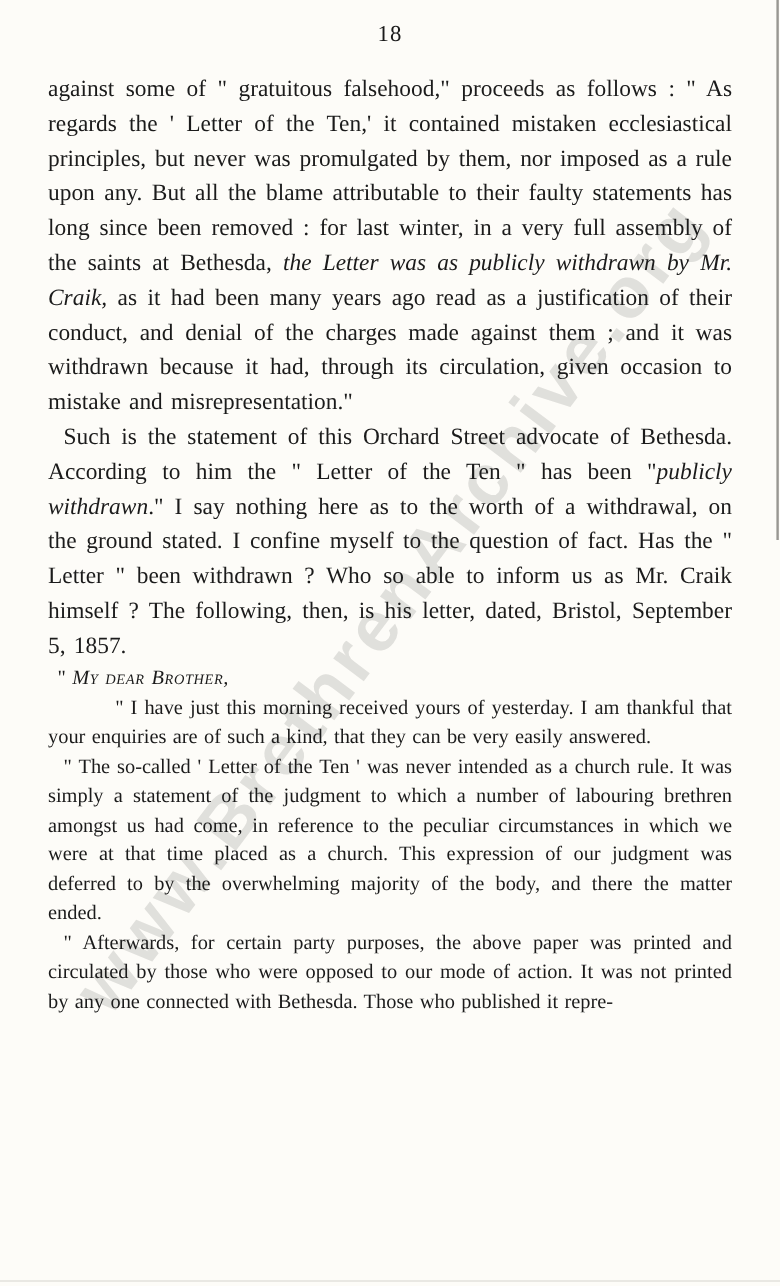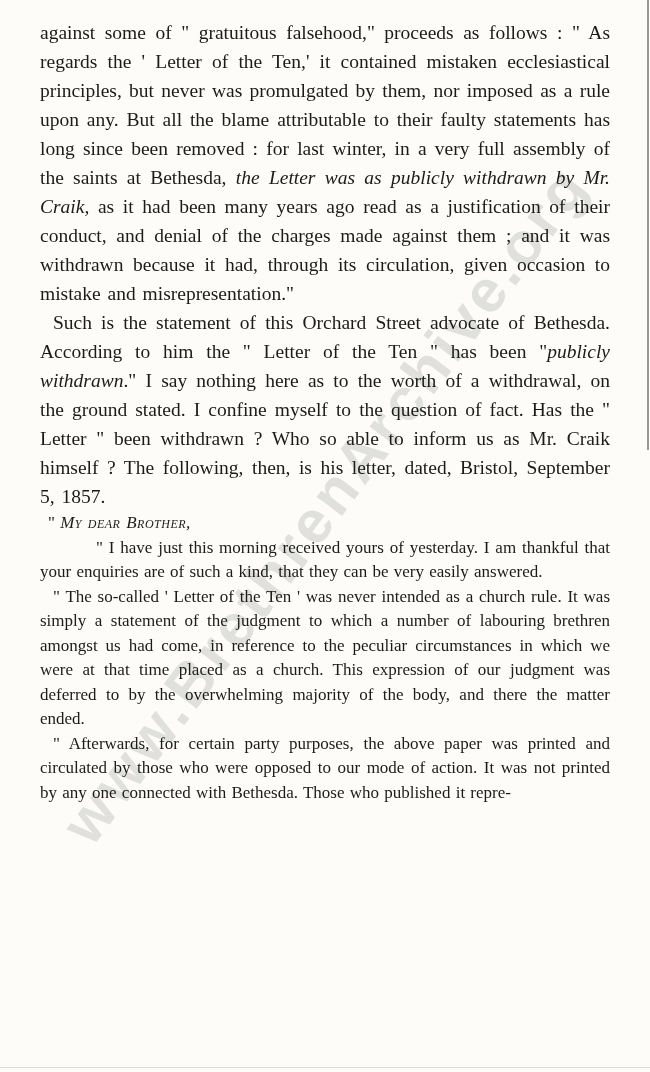--- a/index.html
+++ b/index.html
@@ -66,20 +66,21 @@
   .salutation{text-indent:8px;}
   .letter-start{margin-top:10px;}
   .it{font-style:italic;}
   .sc{font-variant:small-caps;letter-spacing:0.5px;font-style:italic;}
 </style>
 </head>
 <body>
 
 <div class="page">
   <div class="watermark">www.BrethrenArchive.org</div>
+  <div class="page-number">18</div>
   <div class="text-block">
       <p class="p-body"><span>against some of " gratuitous falsehood," proceeds as follows : " As regards the ' Letter of the Ten,' it contained mistaken ecclesiastical principles, but never was promulgated by them, nor imposed as a rule upon any.  But all the blame attributable to their faulty statements has long since been removed : for last winter, in a very full assembly of the saints at Bethesda, </span><span class="it">the Letter was as publicly withdrawn by Mr. Craik,</span><span> as it had been many years ago read as a justification of their conduct, and denial of the charges made against them ; and it was withdrawn because it had, through its circulation, given occasion to mistake and misrepresentation."</span></p>
       <p class="p-body ind"><span>Such is the statement of this Orchard Street advocate of Bethesda.  According to him the " Letter of the Ten " has been "</span><span class="it">publicly withdrawn</span><span>."  I say nothing here as to the worth of a withdrawal, on the ground stated.  I confine myself to the question of fact. Has the " Letter " been withdrawn ?  Who so able to inform us as Mr. Craik himself ?  The following, then, is his letter, dated, Bristol, September 5, 1857.</span></p>
       <p class="p-letter salutation letter-start"><span>" </span><span class="sc">My dear Brother,</span></p>
       <p class="p-letter deep"><span>" I have just this morning received yours of yesterday.  I am thankful that your enquiries are of such a kind, that they can be very easily answered.</span></p>
       <p class="p-letter ind"><span>" The so-called ' Letter of the Ten ' was never intended as a church rule.  It was simply a statement of the judgment to which a number of labouring brethren amongst us had come, in reference to the peculiar circumstances in which we were at that time placed as a church.  This expression of our judgment was deferred to by the overwhelming majority of the body, and there the matter ended.</span></p>
       <p class="p-letter ind"><span>" Afterwards, for certain party purposes, the above paper was printed and circulated by those who were opposed to our mode of action.  It was not printed by any one connected with Bethesda.  Those who published it repre-</span></p>
     </div>
 </div>
 

